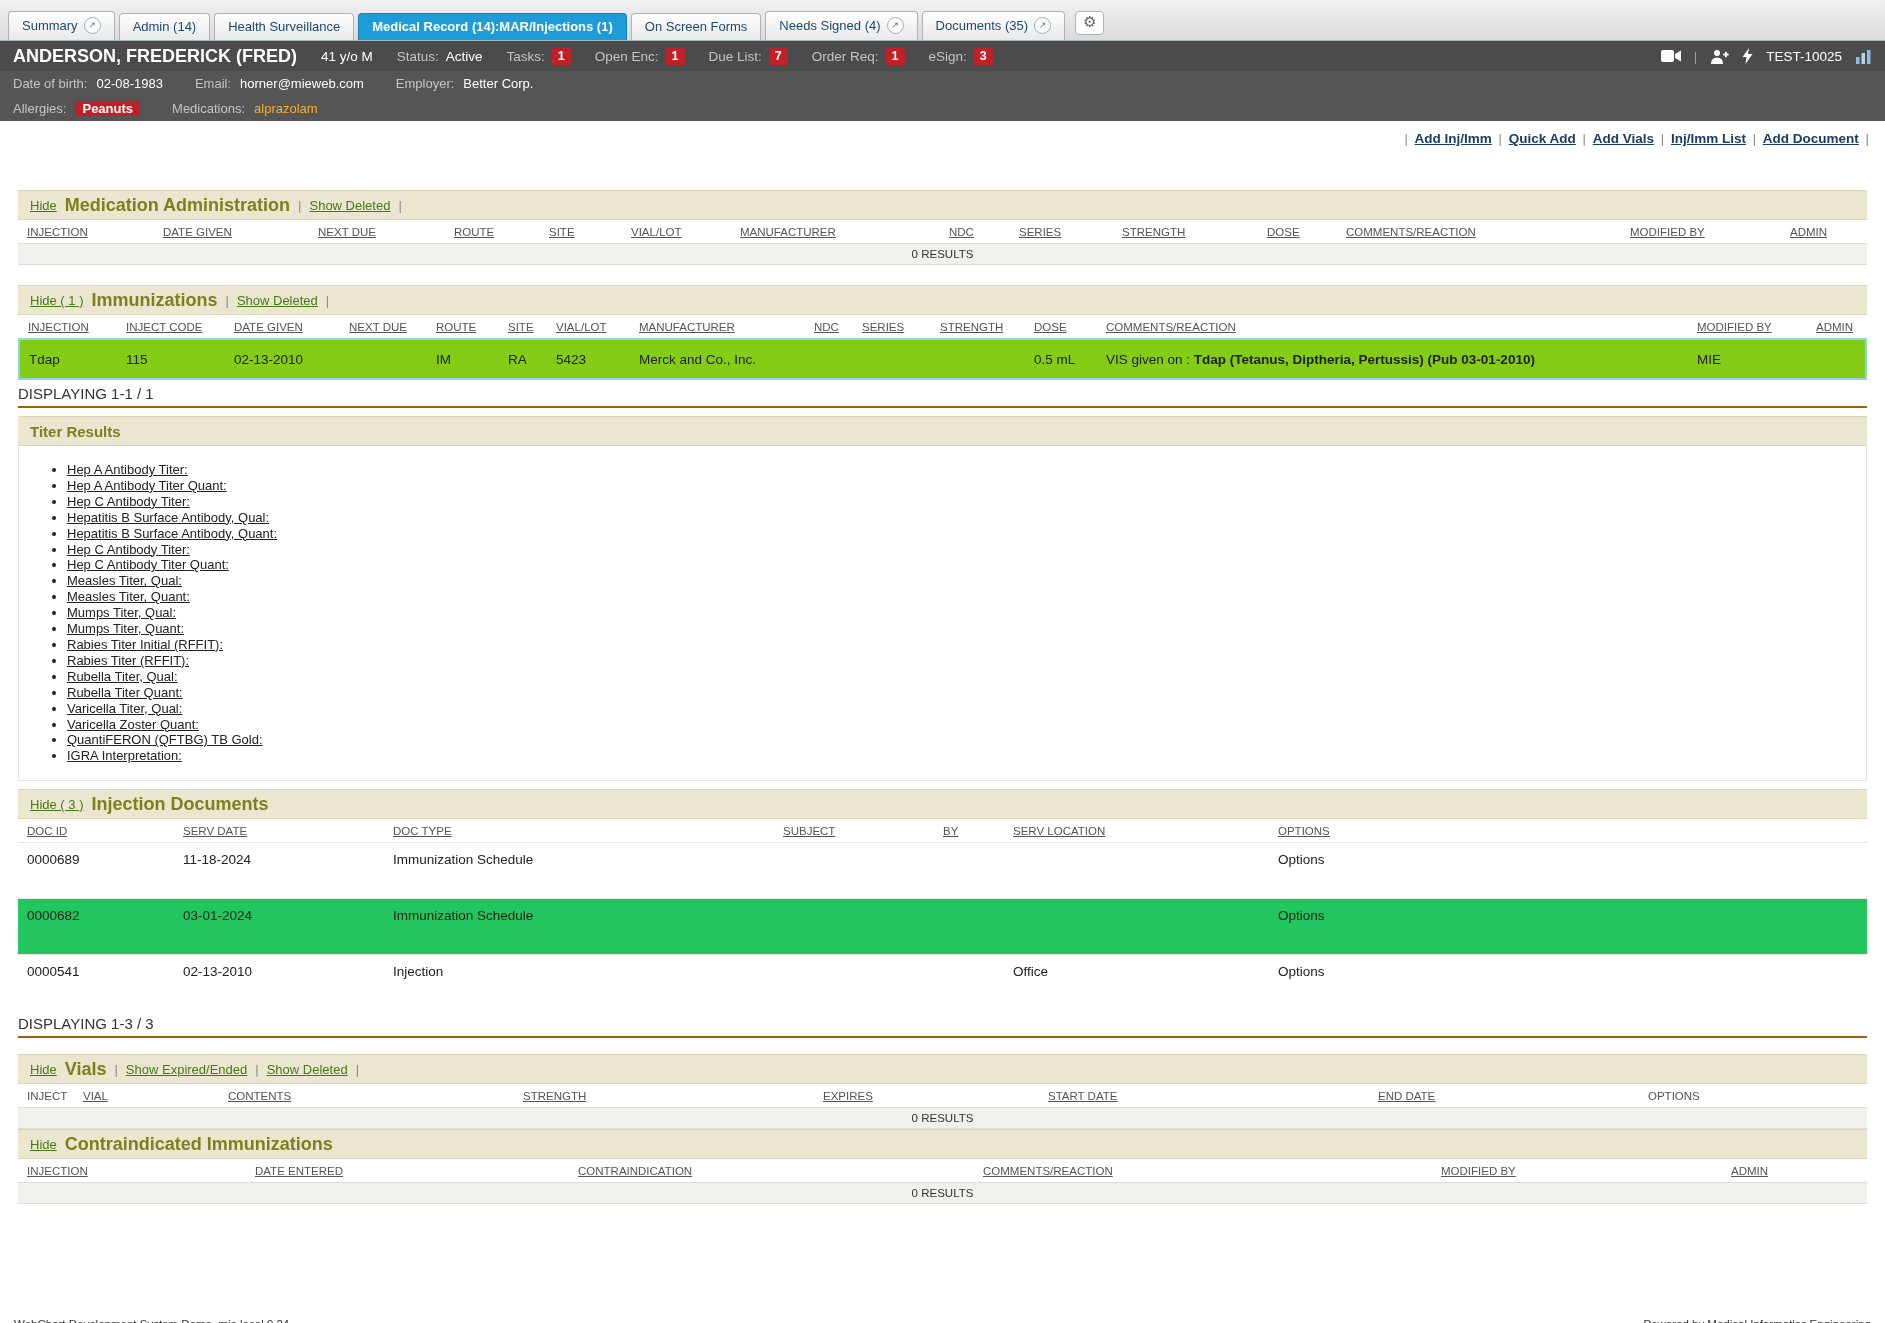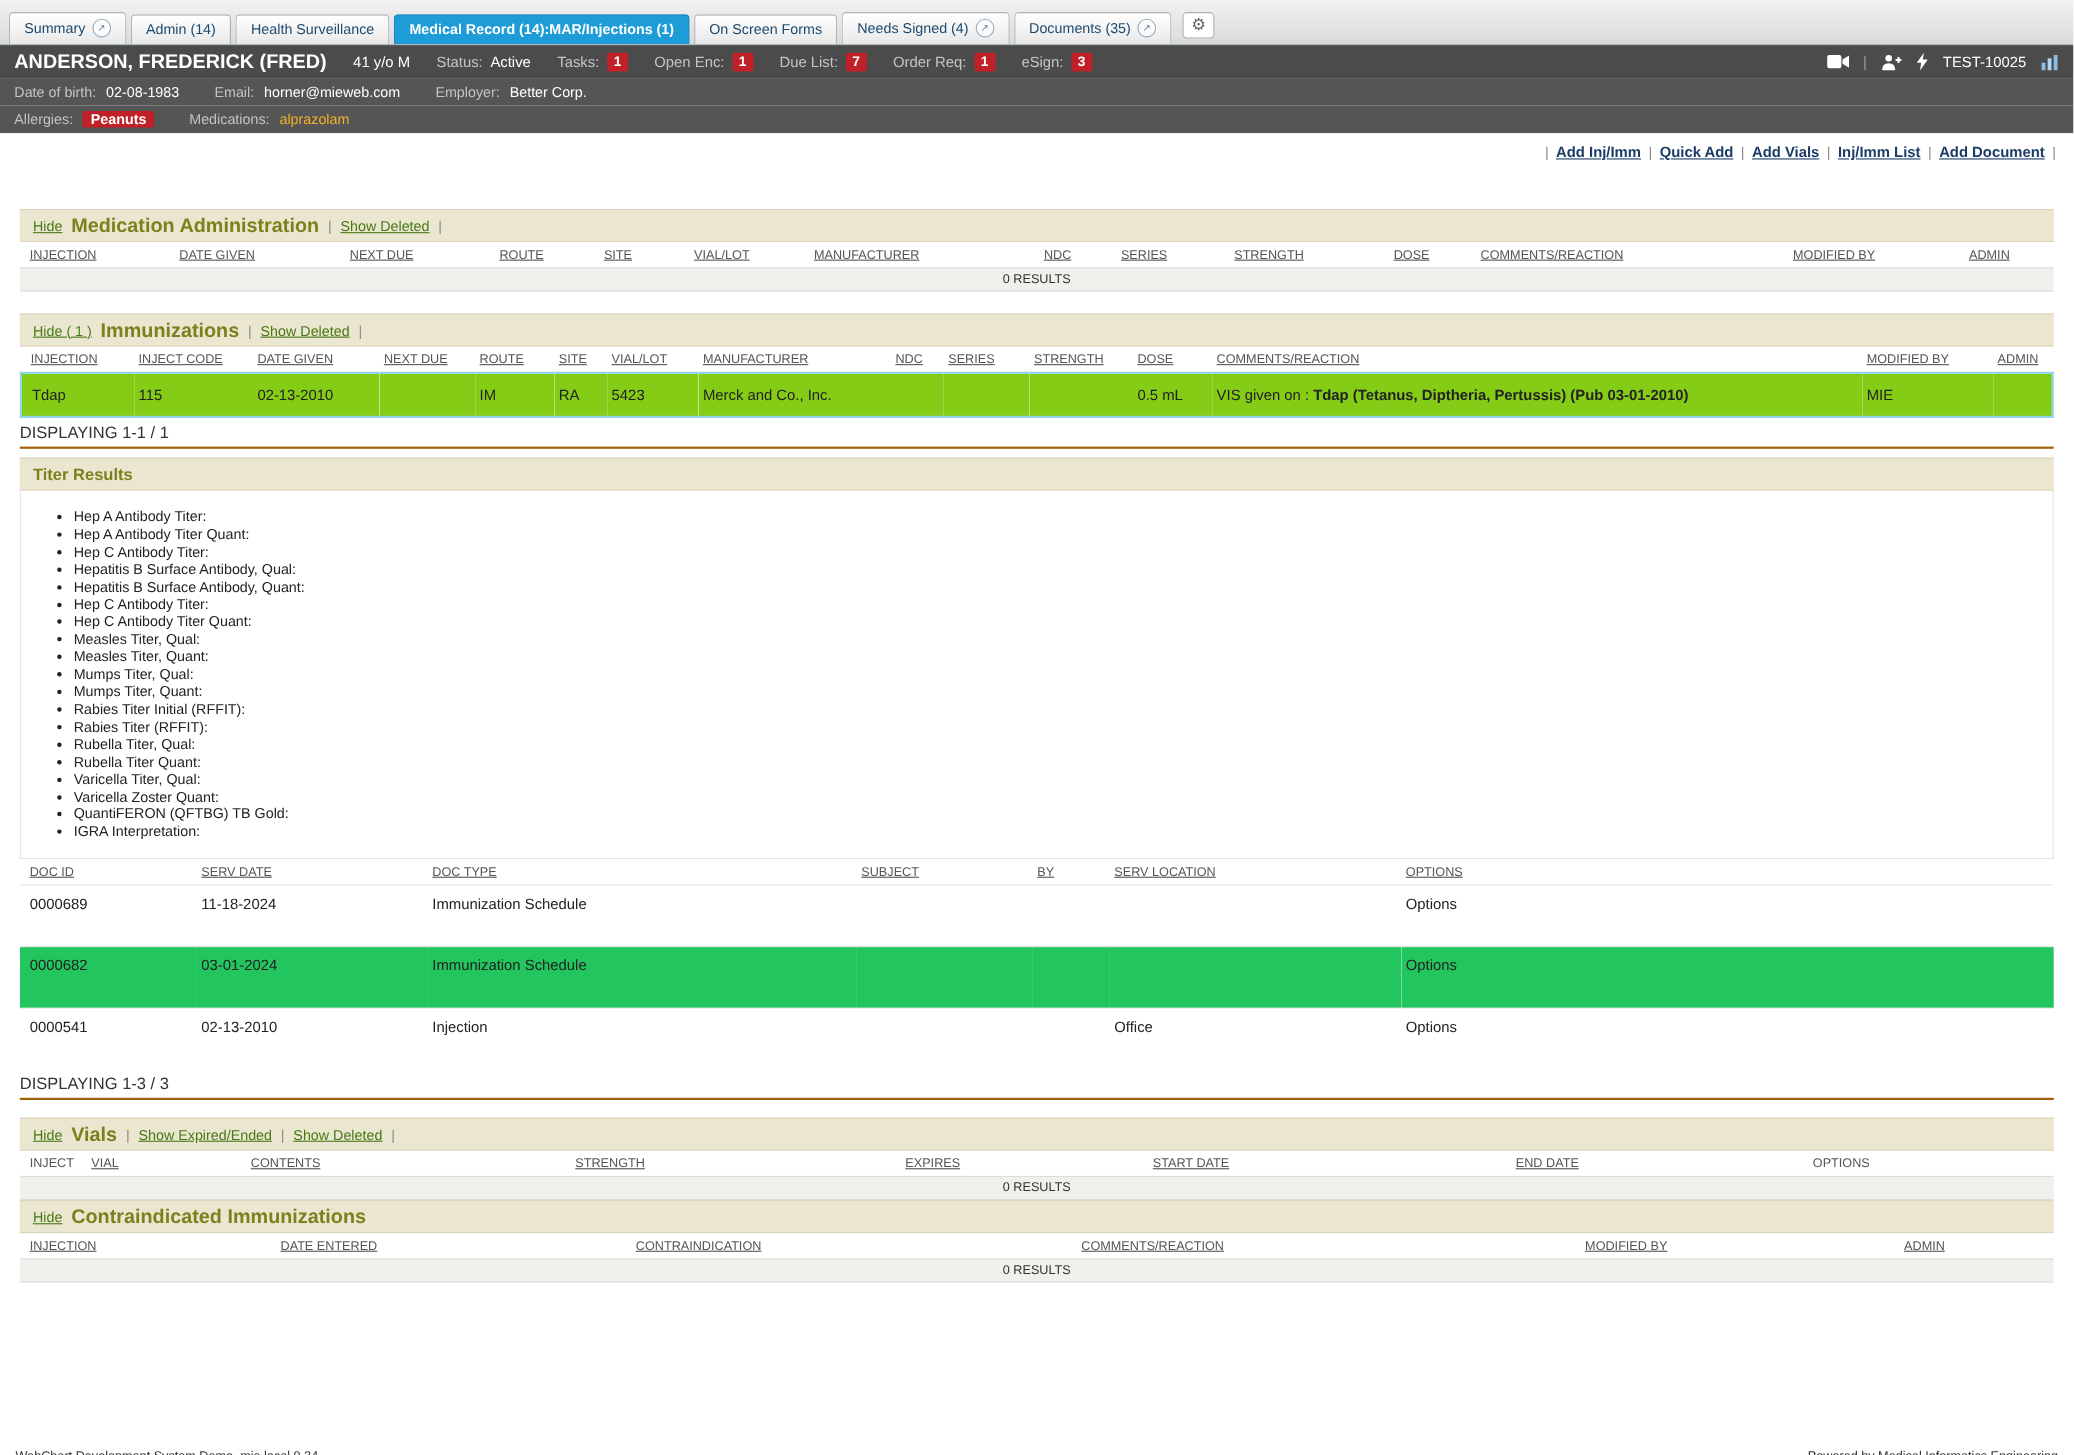--- a/index.html
+++ b/index.html
@@ -54,21 +54,21 @@
   .grid th:first-child,.grid td:first-child{padding-left:9px;}
   .bandempty{background:#f0f0ec;border-top:1px solid #ddd;border-bottom:1px solid #ddd;
     text-align:center;font-size:11.5px;color:#333;padding:4px 0;}
   .displaying{text-align:left;font-size:15px;color:#333;padding:5px 0 4px;border-bottom:2px solid #a16207;}
   
   tr.hl td{background:#84cc16;border-top:2px solid #8fd5e7;border-bottom:2px solid #8fd5e7;height:26px;}
   tr.hl td:first-child{border-left:2px solid #8fd5e7;}
   tr.hl td:last-child{border-right:2px solid #8fd5e7;}
   .cmt-bold{font-weight:bold;}
   
-  .panel{border:1px solid #e4e4e4;border-top:none;padding:16px 0 16px 0;}
+  .panel{border:1px solid #e4e4e4;border-top:none;padding:16px 0 16px 0;text-decoration:underline;}
   .panel ul{margin:0;padding-left:48px;}
   .panel li{font-size:13px;color:#222;line-height:15.9px;}
   
   tr.docrow td{border-top:1px solid #e6e6e6;height:40px;vertical-align:top;padding-top:9px;}
   tr.docrow.alt td{background:#22c55e;}
   td.optcell{padding-top:17px;}
   .options{cursor:pointer;}
   
   .btnrow{text-align:center;margin:17px 0 18px;}
   .btn{display:inline-block;border:1px solid #8a8a8a;border-radius:3px;
@@ -331,20 +331,24 @@
       <li>Rabies Titer (RFFIT):</li>
       <li>Rubella Titer, Qual:</li>
       <li>Rubella Titer Quant:</li>
       <li>Varicella Titer, Qual:</li>
       <li>Varicella Zoster Quant:</li>
       <li>QuantiFERON (QFTBG) TB Gold:</li>
       <li>IGRA Interpretation:</li>
     </ul>
   </div>
 
+  <div class="strip mt8">
+    <a class="glink">Hide ( 3 )</a>
+    <span class="strip-title">Injection Documents</span>
+  </div>
   <table class="grid">
     <colgroup>
       <col style="width:161px">
         <col style="width:210px">
         <col style="width:390px">
         <col style="width:160px">
       <col style="width:70px">
         <col style="width:265px">
         <col>
     </colgroup>

